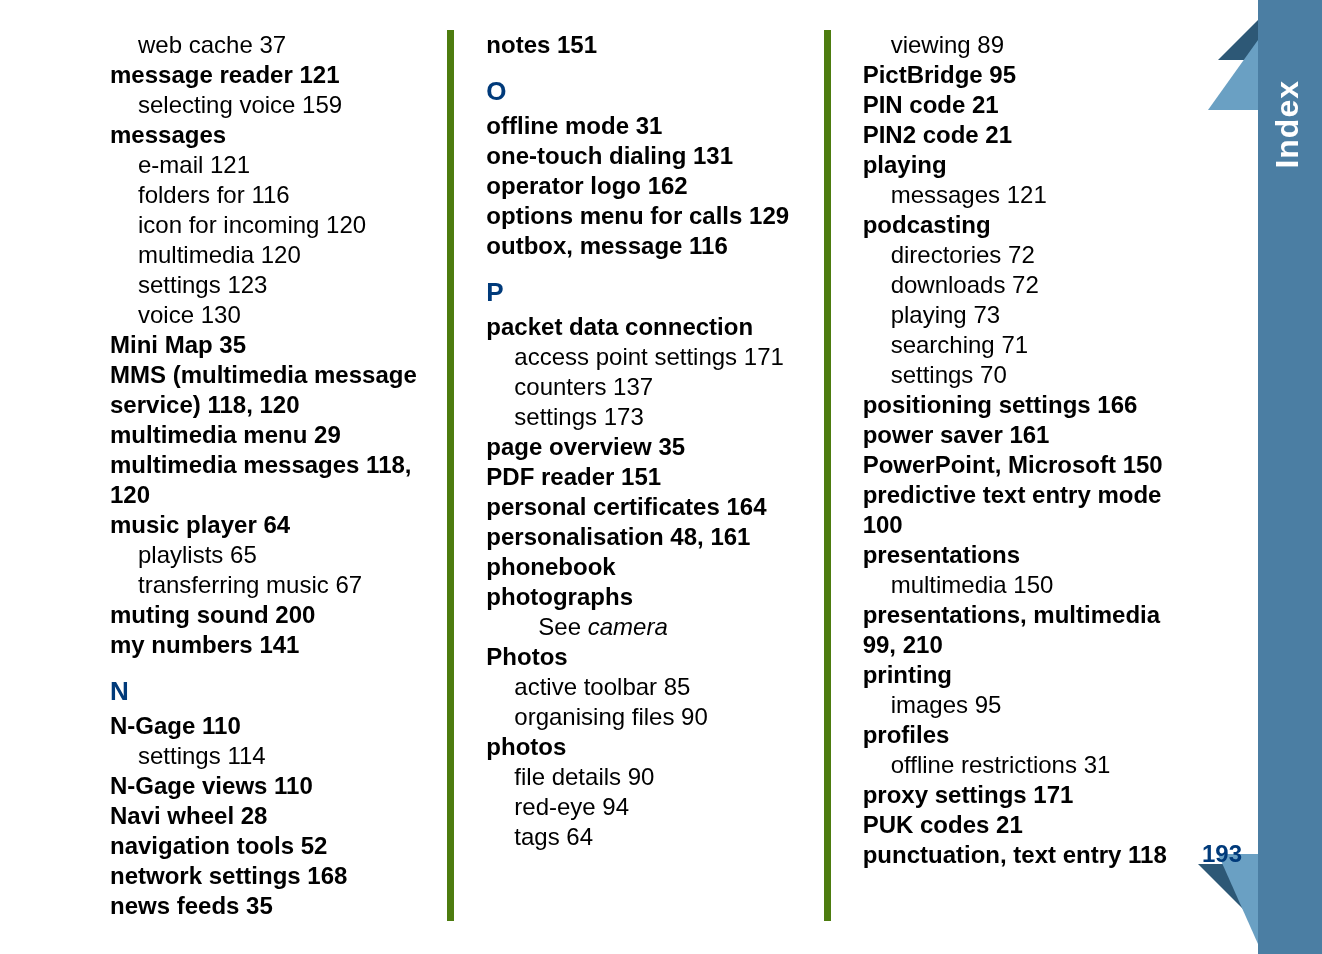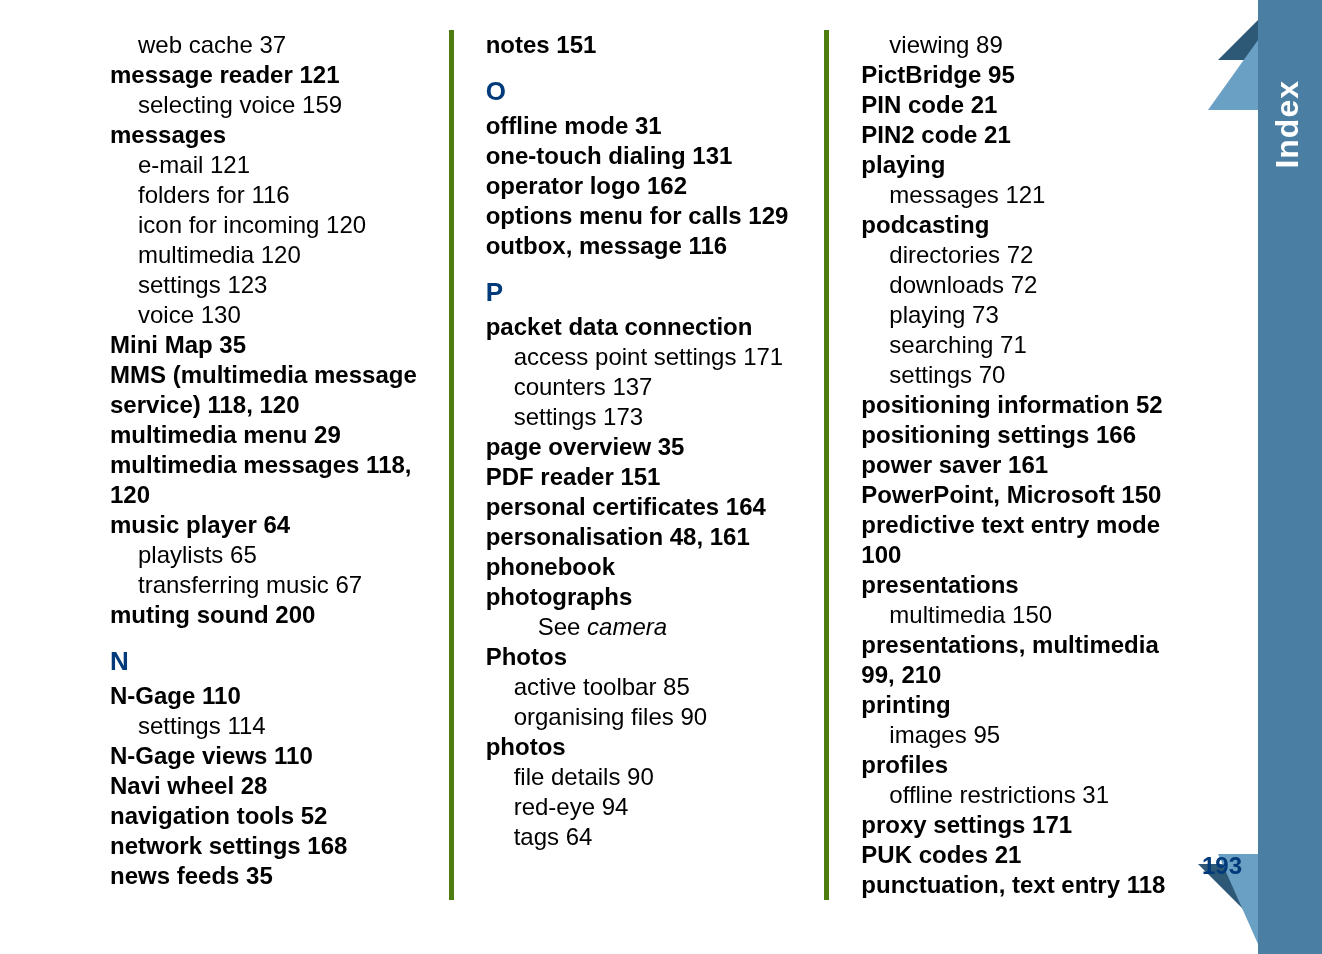--- a/index.html
+++ b/index.html
@@ -14,21 +14,21 @@
   }
   .page {
     display: flex;
     padding: 30px 0 0 110px;
     box-sizing: border-box;
     width: 1200px;
   }
   .col {
     flex: 1;
     padding-right: 24px;
-    border-right: 5px solid #4d7c0f;
+    border-right: 7px solid #4d7c0f;
   }
   .col:last-child {
     border-right: none;
     padding-left: 24px;
   }
   .col + .col {
     padding-left: 32px;
   }
   .entry {
     font-size: 24px;
@@ -92,21 +92,21 @@
     right: 16px;
     font-size: 32px;
     font-weight: 700;
     color: #fff;
     writing-mode: vertical-rl;
     transform: rotate(180deg);
     letter-spacing: 1px;
   }
   .page-number {
     position: absolute;
-    bottom: 74px;
+    bottom: 86px;
     right: 80px;
     color: #003a7a;
     font-weight: 700;
     font-size: 24px;
   }
 </style>
 </head>
 <body>
 
 <div class="page">
@@ -123,20 +123,21 @@
       <p class="entry sub">settings    123</p>
       <p class="entry sub">voice    130</p>
       <p class="entry bold">Mini Map    35</p>
       <p class="entry bold">MMS (multimedia message service)    118, 120</p>
       <p class="entry bold">multimedia menu    29</p>
       <p class="entry bold">multimedia messages    118, 120</p>
       <p class="entry bold">music player    64</p>
       <p class="entry sub">playlists    65</p>
       <p class="entry sub">transferring music    67</p>
       <p class="entry bold">muting sound    200</p>
+      <p class="entry bold">my numbers    141</p>
       <p class="letter">N</p>
       <p class="entry bold">N-Gage    110</p>
       <p class="entry sub">settings    114</p>
       <p class="entry bold">N-Gage views    110</p>
       <p class="entry bold">Navi wheel    28</p>
       <p class="entry bold">navigation tools    52</p>
       <p class="entry bold">network settings    168</p>
       <p class="entry bold">news feeds    35</p>
     </div>
 
@@ -175,21 +176,20 @@
       <p class="entry bold">PIN code    21</p>
       <p class="entry bold">PIN2 code    21</p>
       <p class="entry bold">playing</p>
       <p class="entry sub">messages    121</p>
       <p class="entry bold">podcasting</p>
       <p class="entry sub">directories    72</p>
       <p class="entry sub">downloads    72</p>
       <p class="entry sub">playing    73</p>
       <p class="entry sub">searching    71</p>
       <p class="entry sub">settings    70</p>
-      <p class="entry bold">positioning information    52</p>
       <p class="entry bold">positioning settings    166</p>
       <p class="entry bold">power saver    161</p>
       <p class="entry bold">PowerPoint, Microsoft    150</p>
       <p class="entry bold">predictive text entry mode    100</p>
       <p class="entry bold">presentations</p>
       <p class="entry sub">multimedia    150</p>
       <p class="entry bold">presentations, multimedia    99, 210</p>
       <p class="entry bold">printing</p>
       <p class="entry sub">images    95</p>
       <p class="entry bold">profiles</p>

